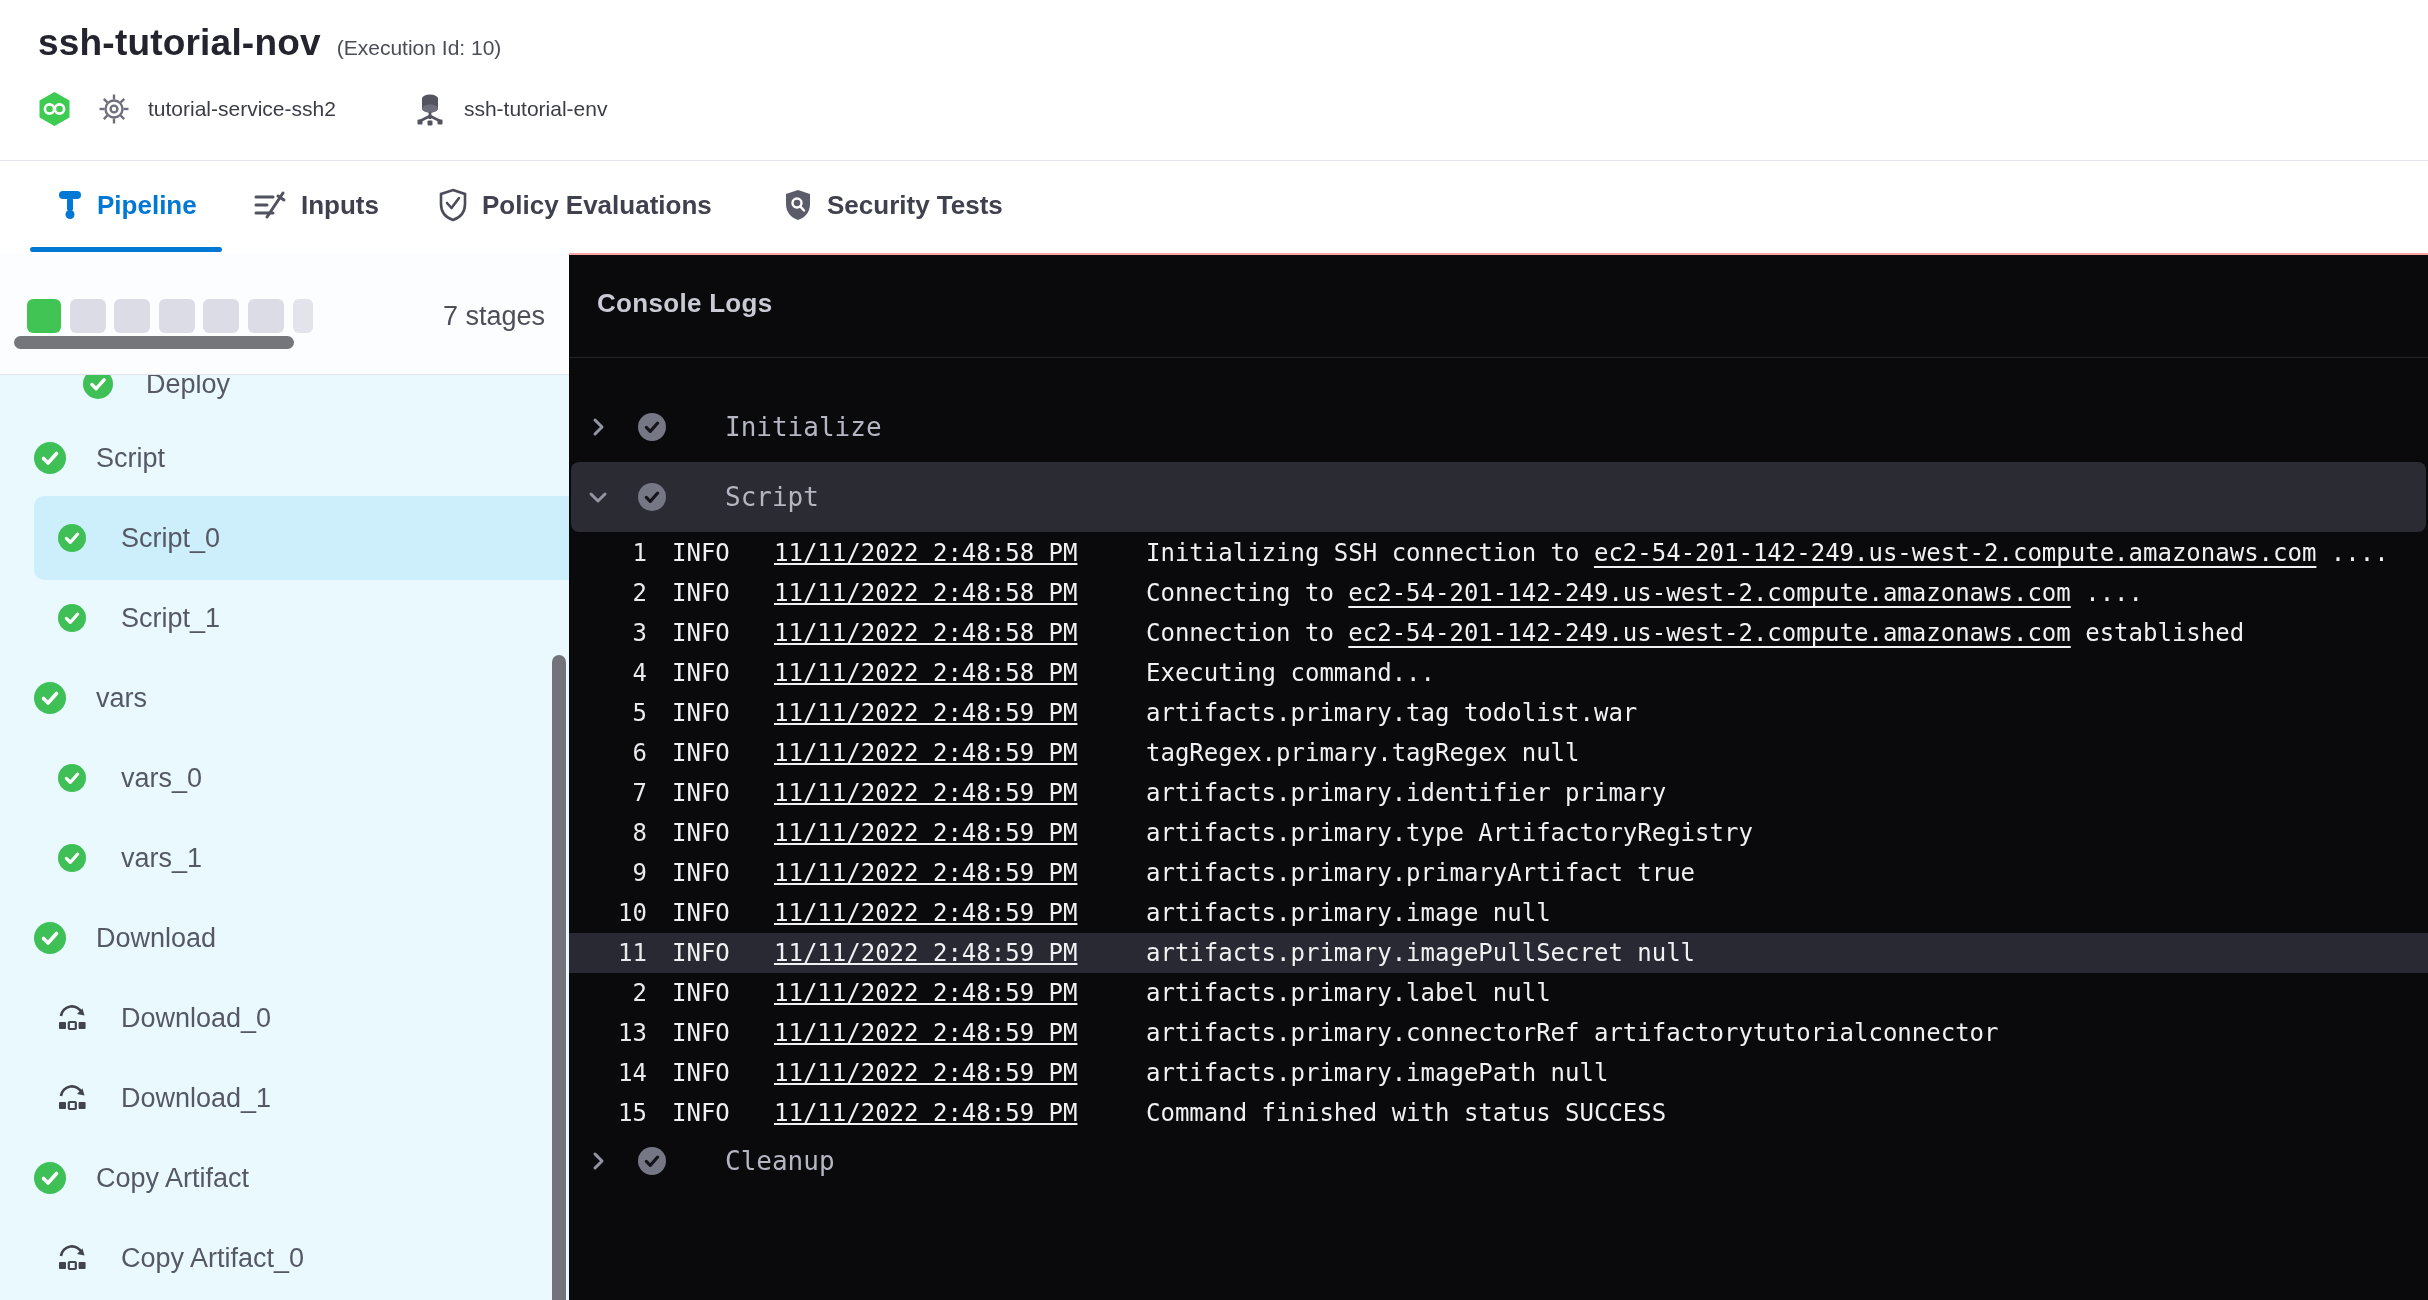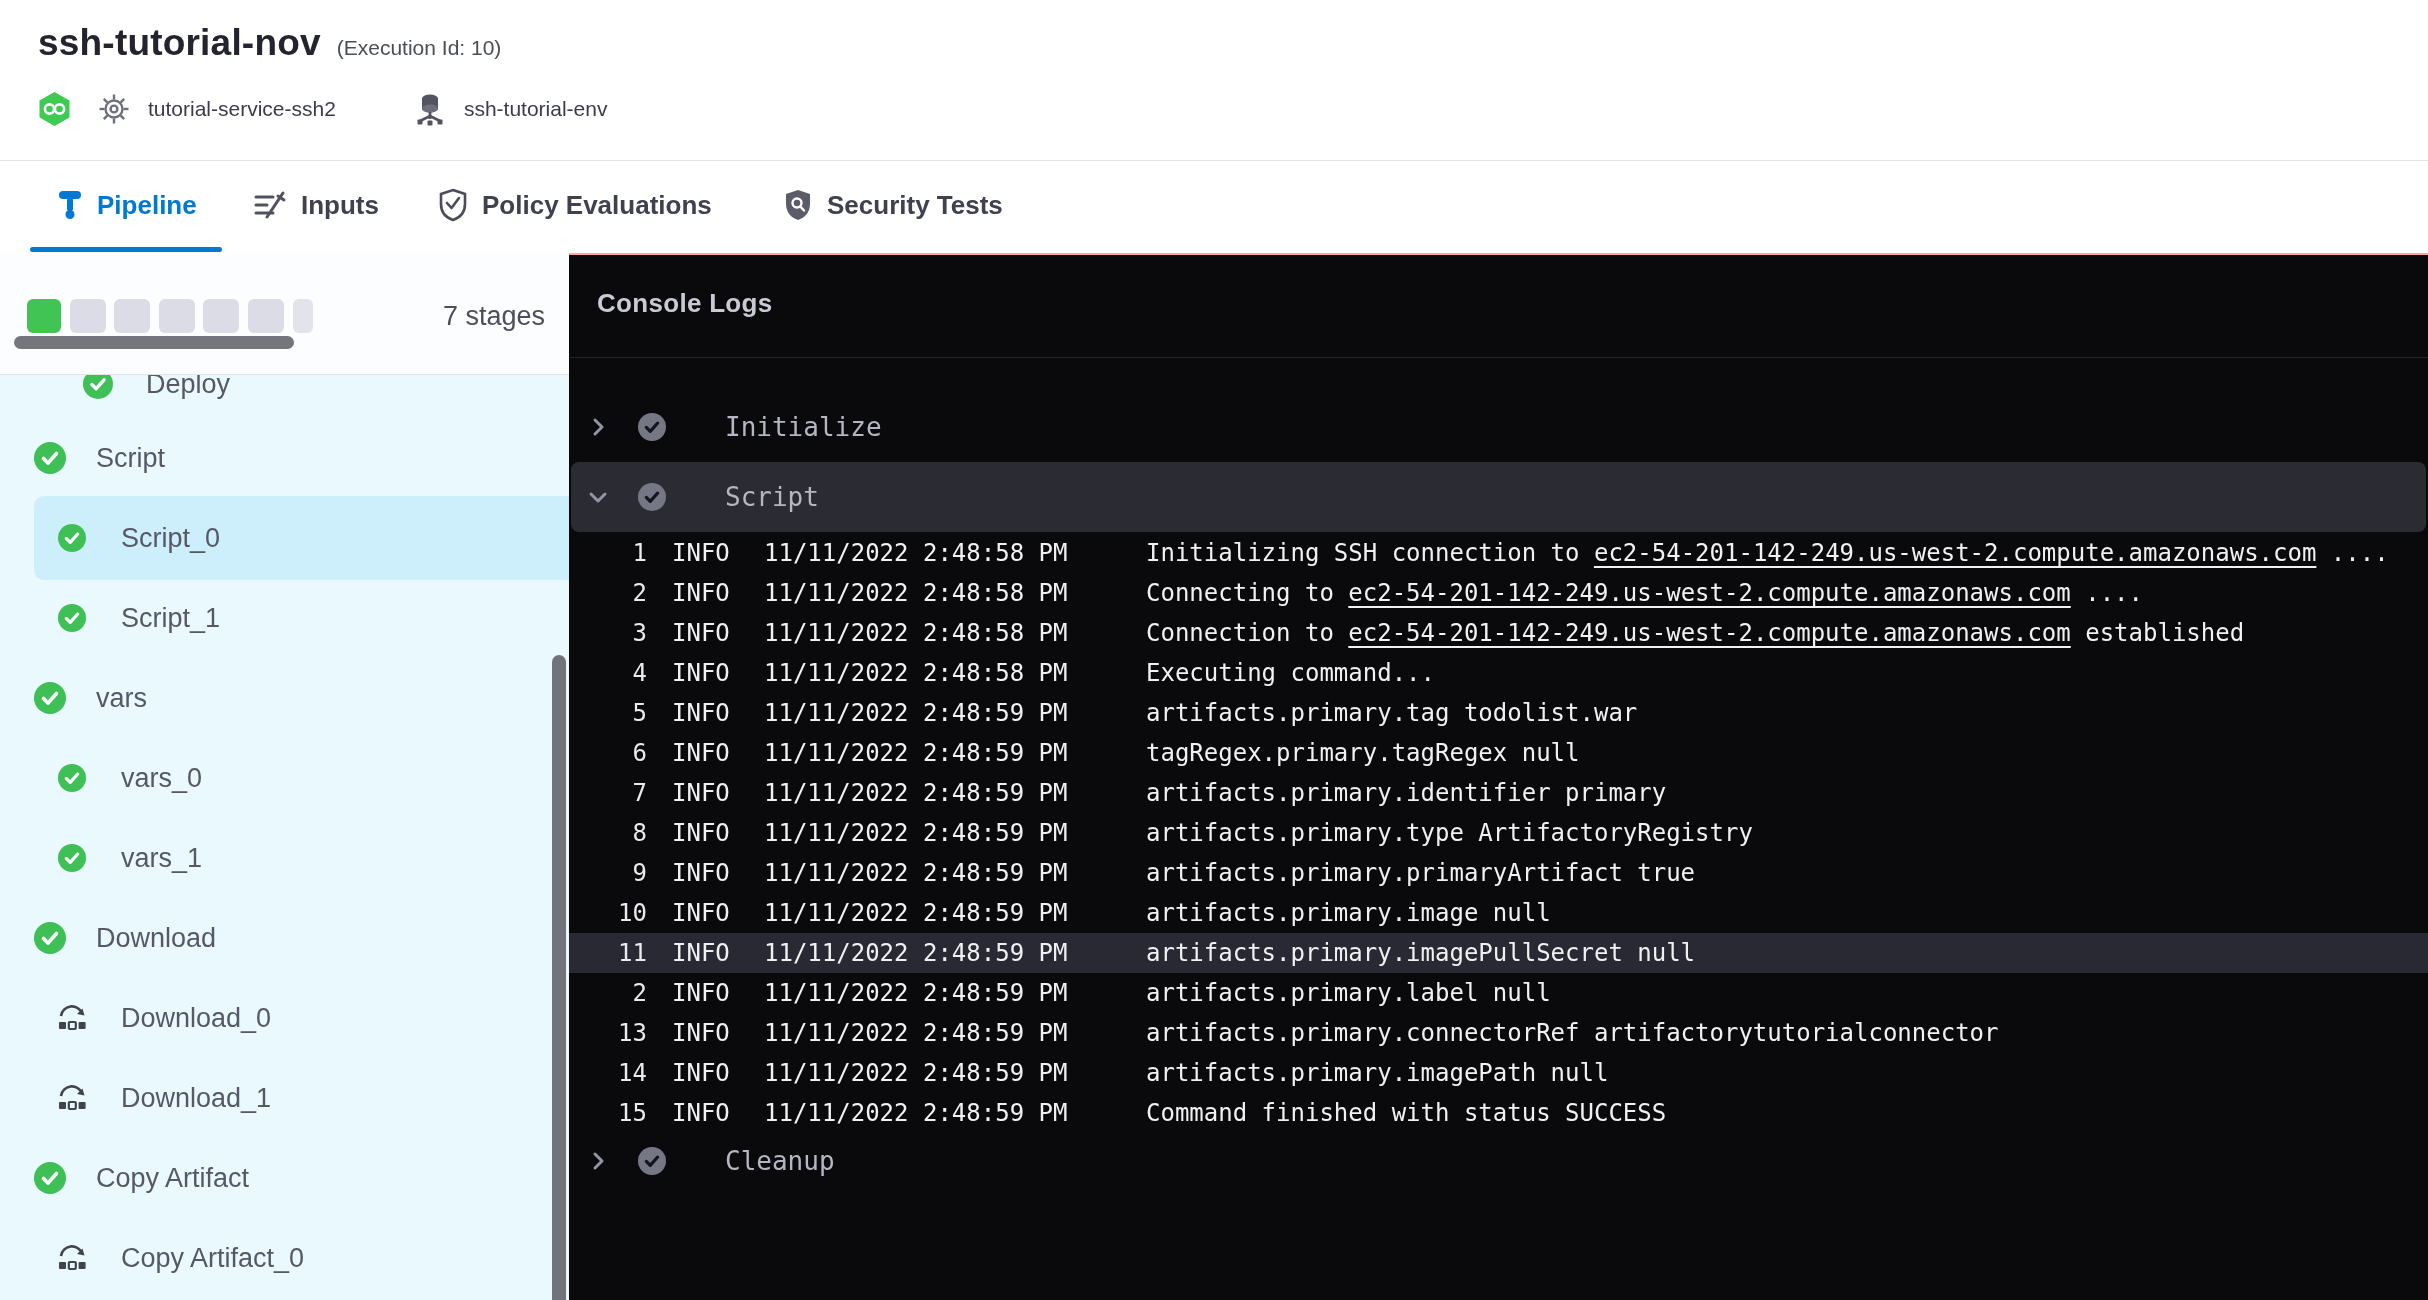--- a/index.html
+++ b/index.html
@@ -46,21 +46,21 @@
   .csection.expanded .band{background:#2a2b33;}
   .csection .chev{position:absolute;left:16px;top:50%;transform:translateY(-50%);display:flex;cursor:pointer;}
   .csection .scheck{position:absolute;left:69px;top:50%;transform:translateY(-50%);display:flex;}
   .csection .sname{position:absolute;left:156px;top:0;height:70px;line-height:70px;
     font-family:"DejaVu Sans Mono",monospace;font-size:26px;color:#b4b6c1;}
   .log-line{position:absolute;left:0;width:100%;height:40px;line-height:40px;
     font-family:"DejaVu Sans Mono",monospace;font-size:24px;color:#f1f1f4;white-space:pre;}
   .log-line.hl{background:#282932;}
   .log-line .ln{position:absolute;left:18px;width:60px;text-align:right;color:#e9e9ee;}
   .log-line .lv{position:absolute;left:103px;}
-  .log-line .lt{position:absolute;left:195px;}
+  .log-line .lt{position:absolute;left:205px;text-decoration:underline;}
   .log-line .lm{position:absolute;left:577px;}
   .log-link{text-decoration:underline;text-underline-offset:5px;cursor:pointer;}
 </style>
 </head>
 <body>
 
 <div id="app">
 
   <div class="hdr">
     <div class="title-row">

